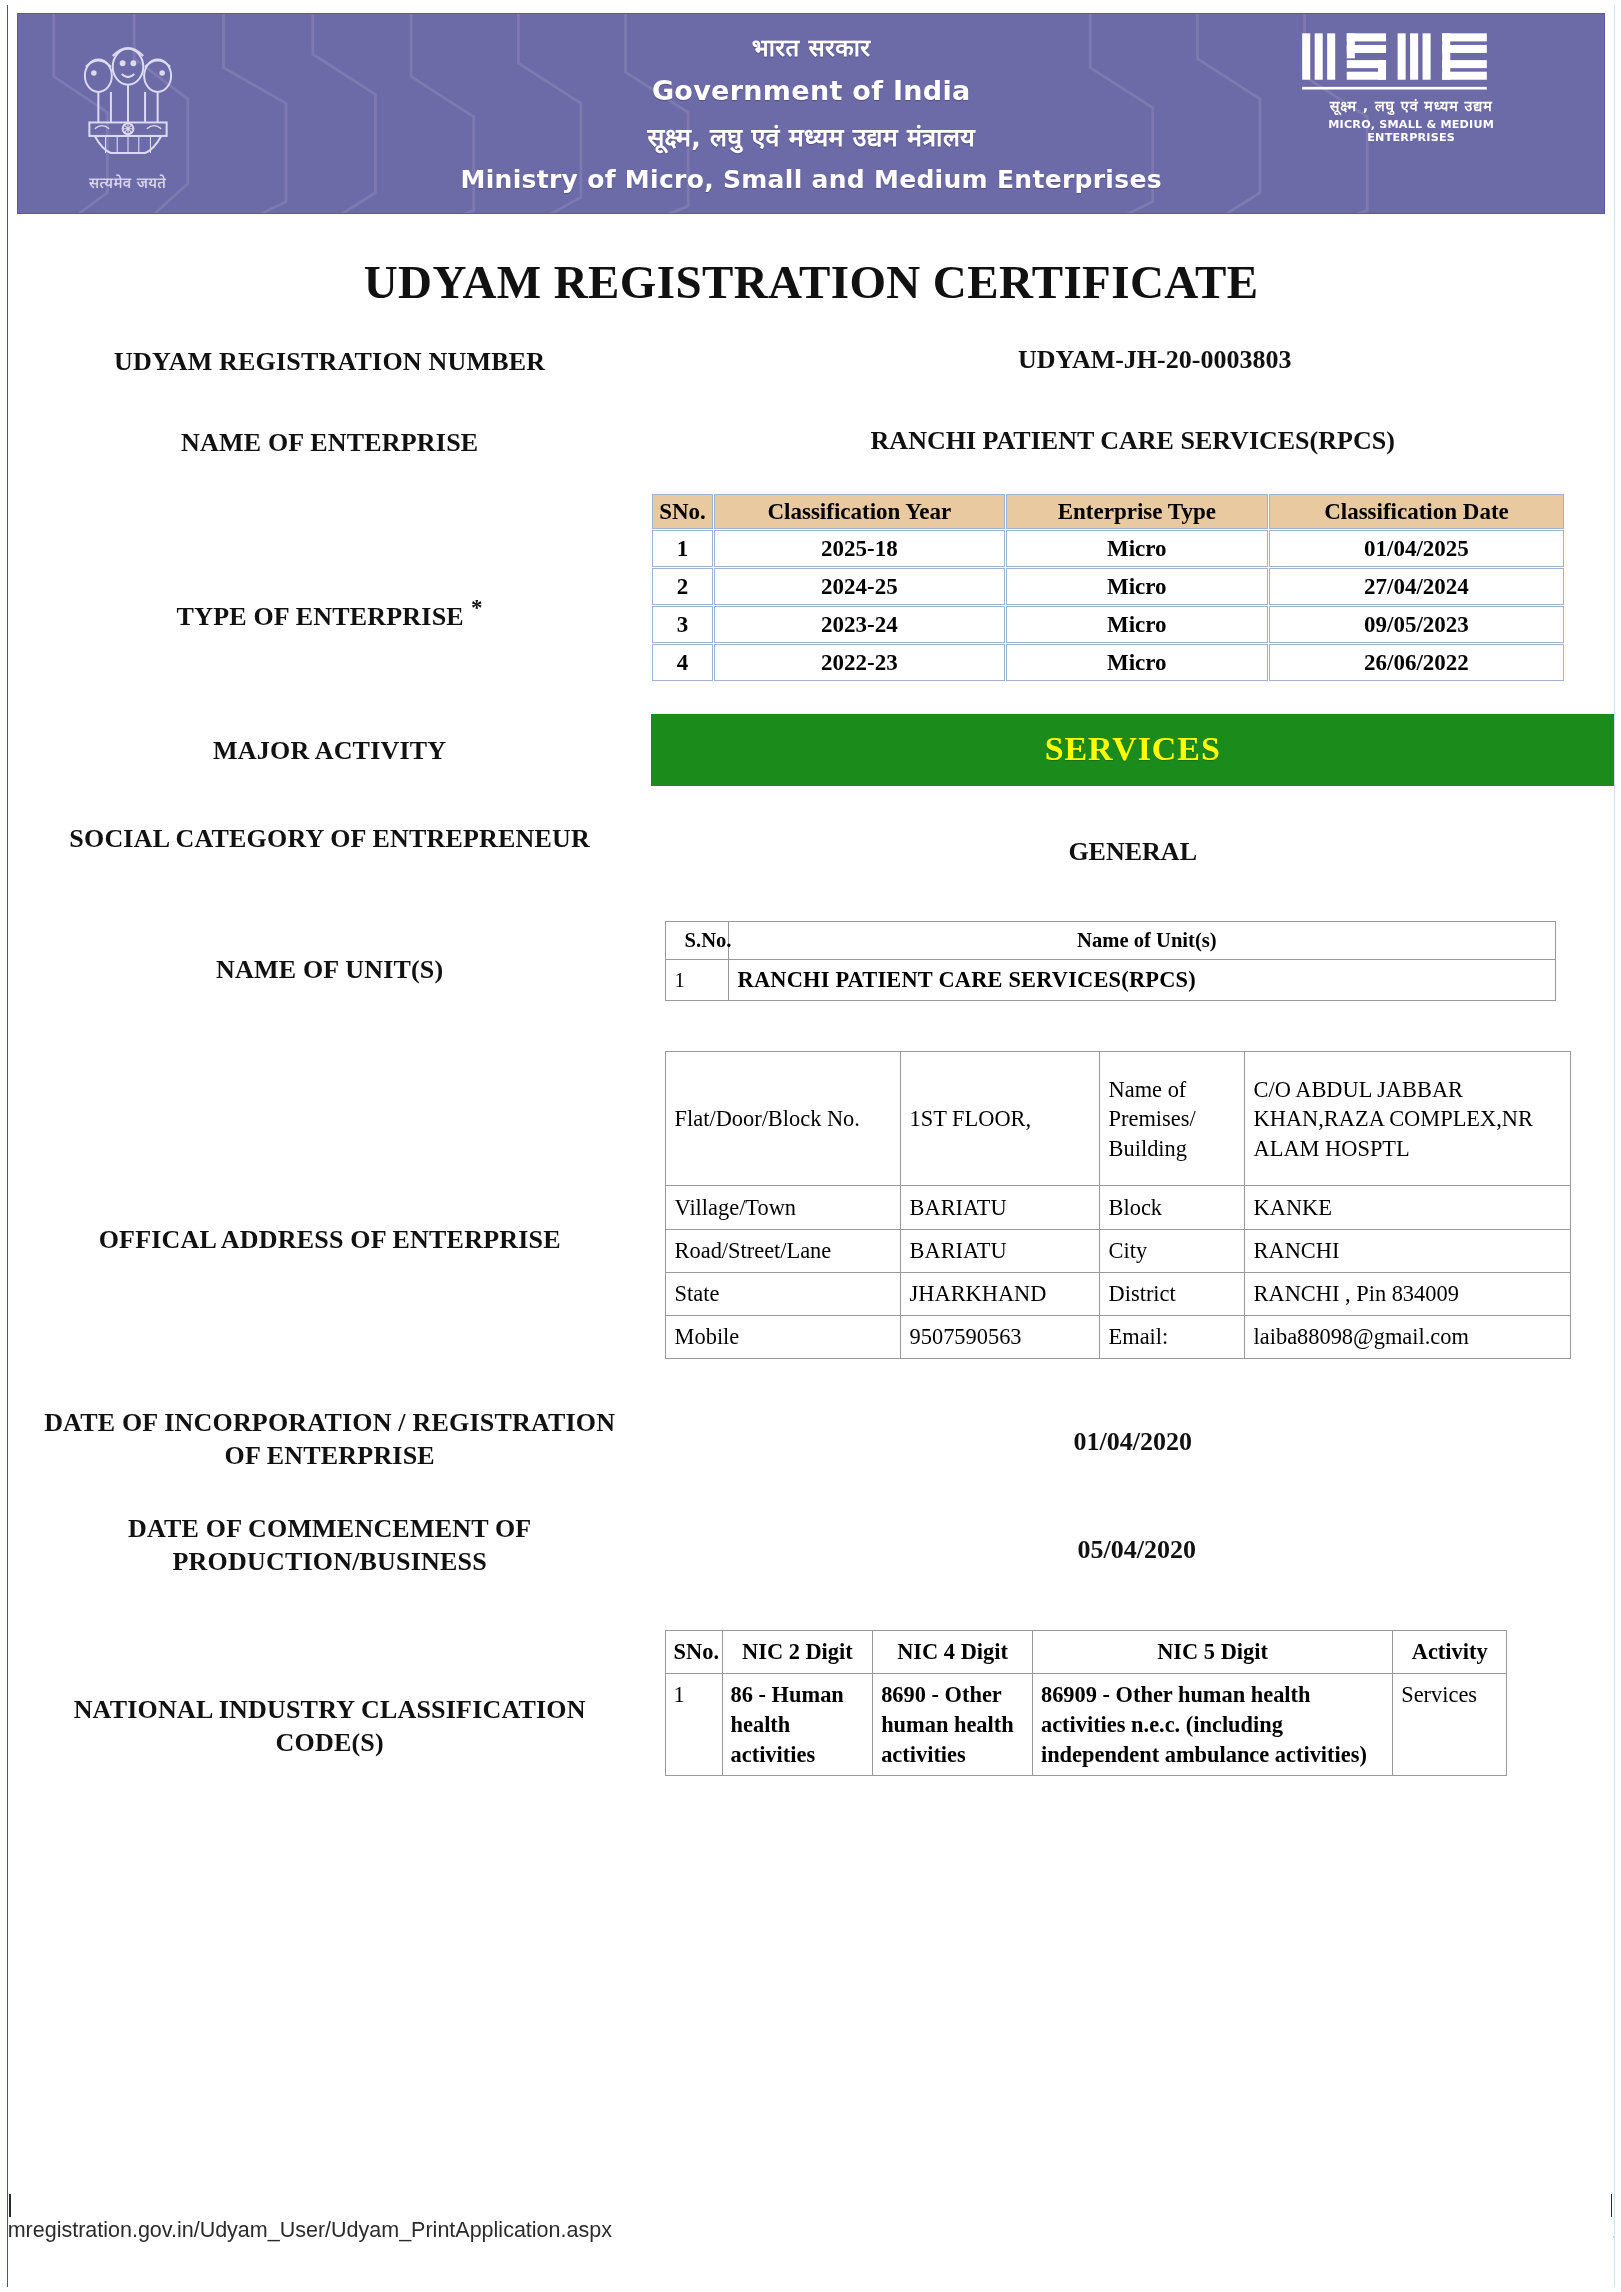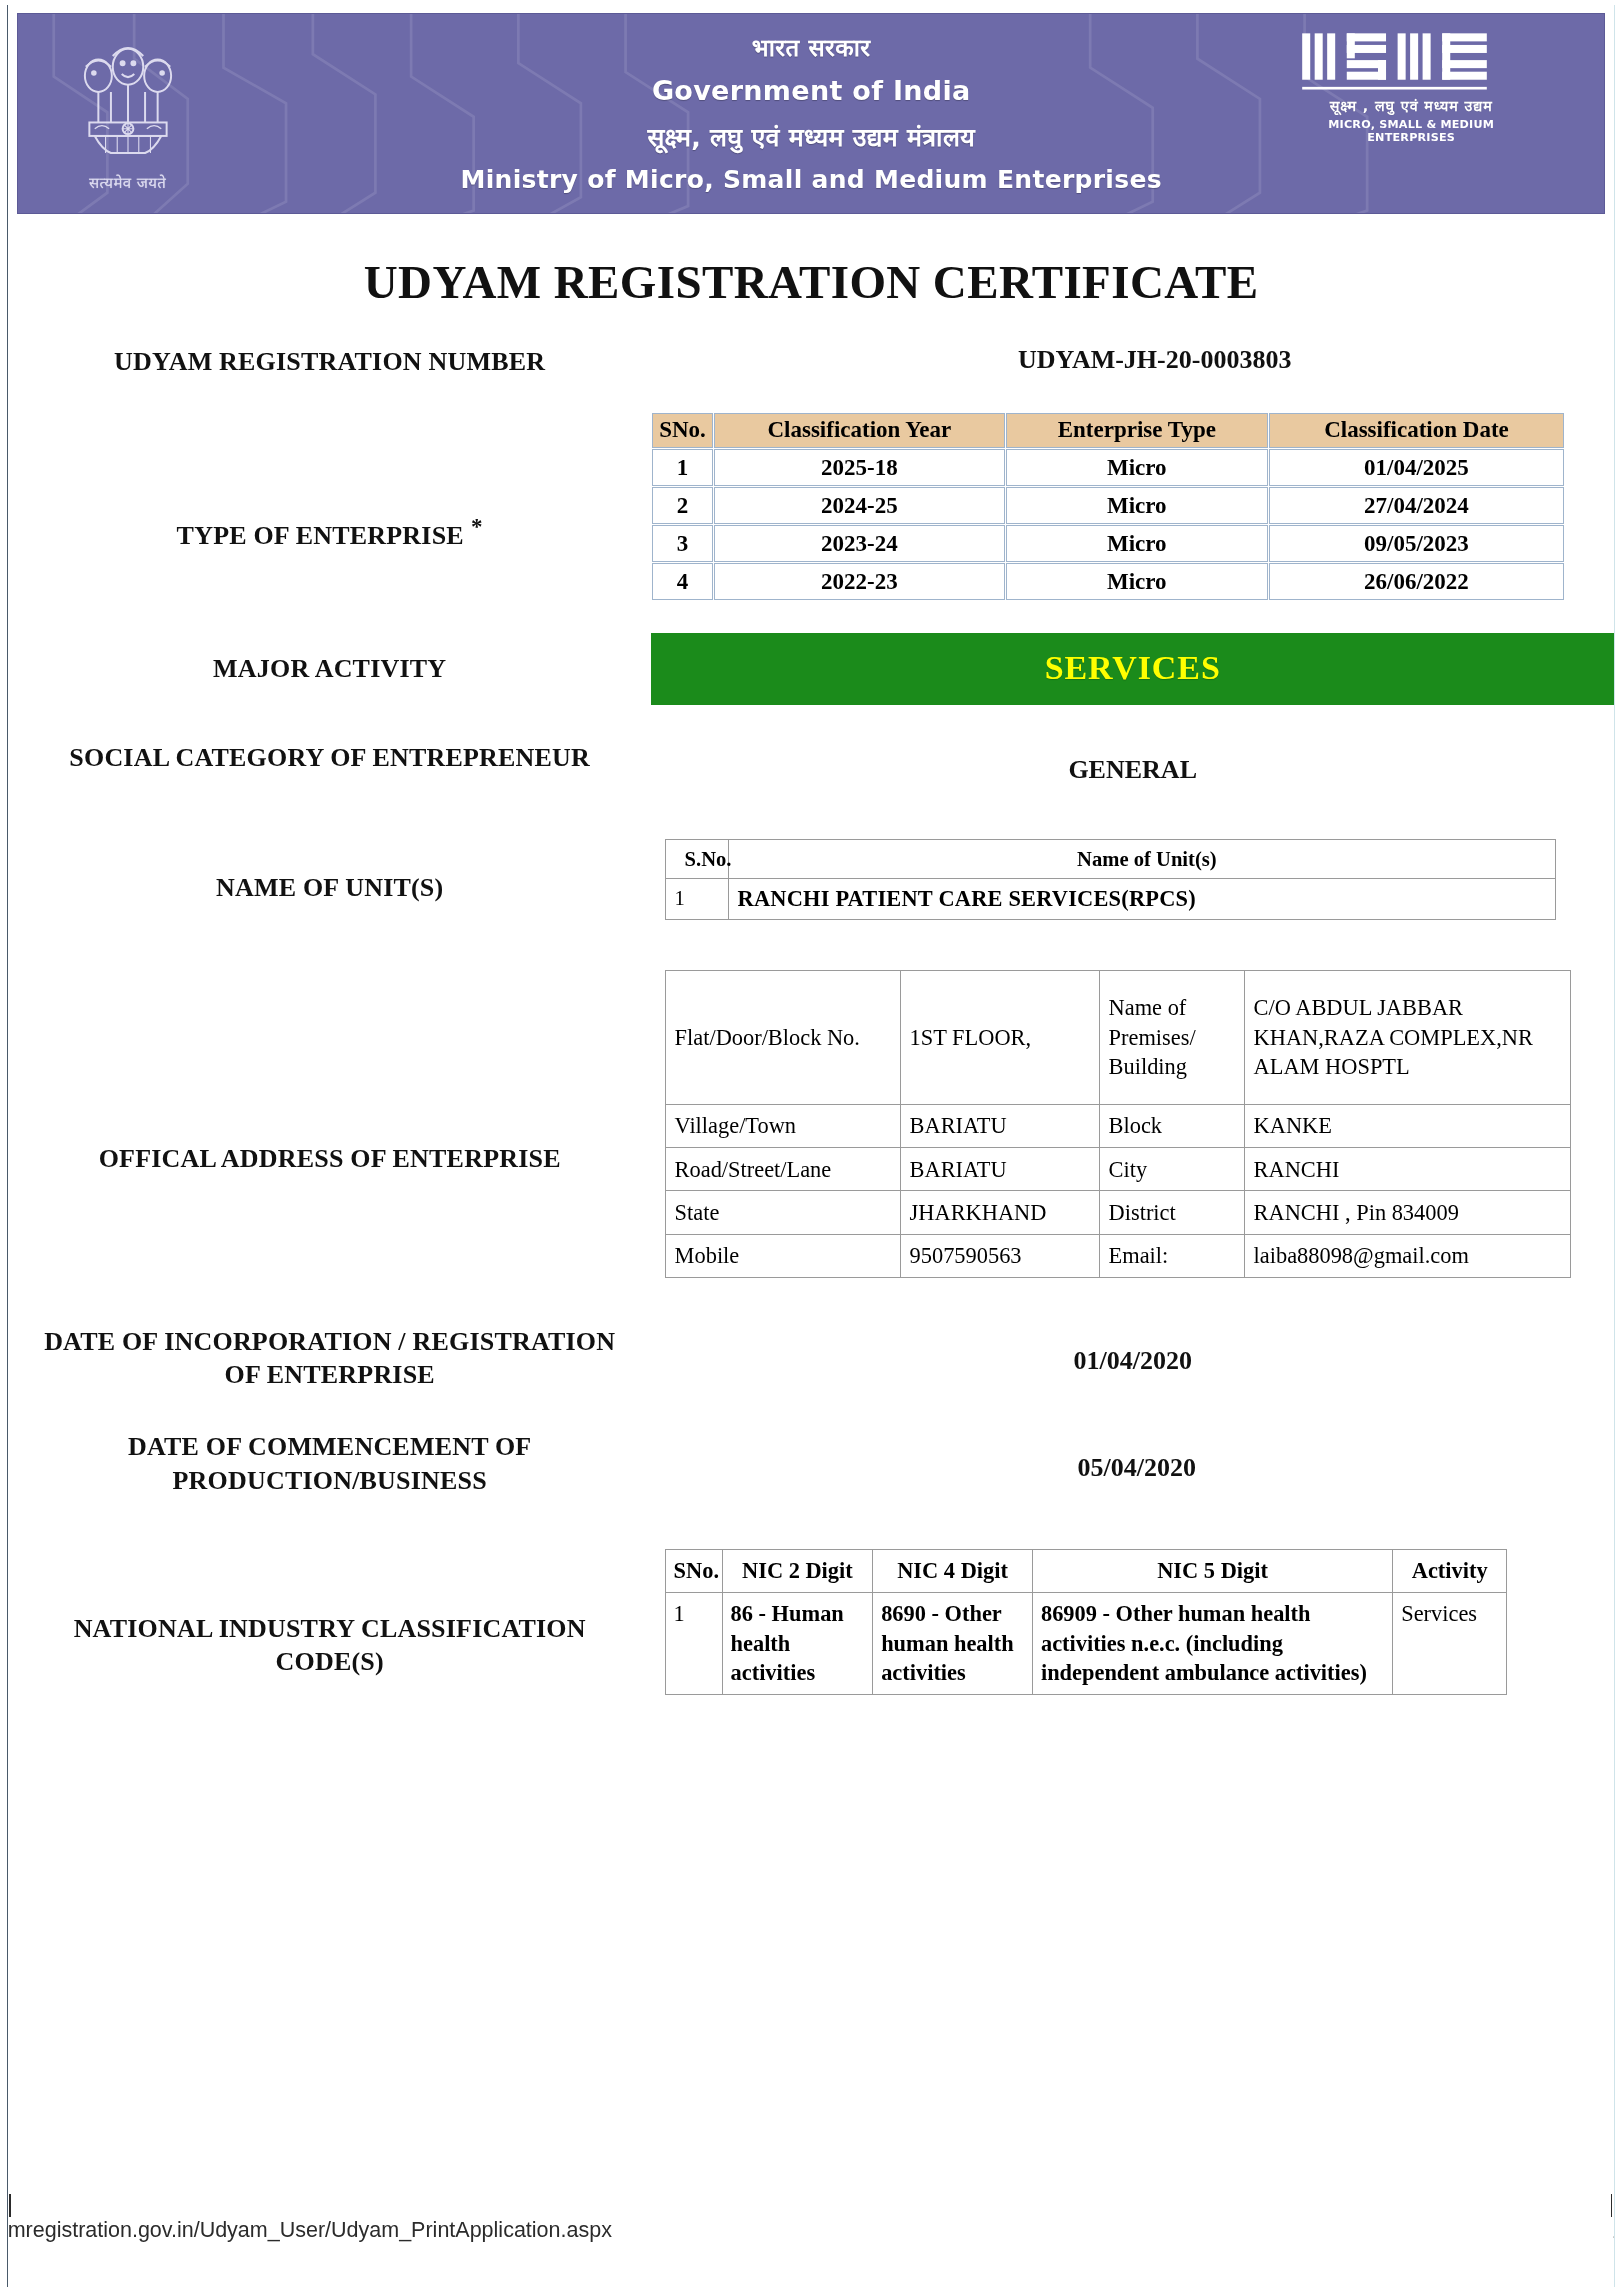--- a/index.html
+++ b/index.html
@@ -399,20 +399,24 @@
 
   <div class="cert-title">UDYAM REGISTRATION CERTIFICATE</div>
 
   <div class="rows">
 
     <div class="row r-regno">
       <div class="lbl">UDYAM REGISTRATION NUMBER</div>
       <div class="val center">UDYAM-JH-20-0003803</div>
     </div>
 
+    <div class="row r-name">
+      <div class="lbl">NAME OF ENTERPRISE</div>
+      <div class="val center">RANCHI PATIENT CARE SERVICES(RPCS)</div>
+    </div>
 
     <div class="row r-type">
       <div class="lbl" style="padding-top:100px;">
         <span>TYPE OF ENTERPRISE</span><span class="star">*</span>
       </div>
       <div class="val">
         <div class="class-wrap">
           <table class="cls">
             <colgroup>
                   <col class="c1">

